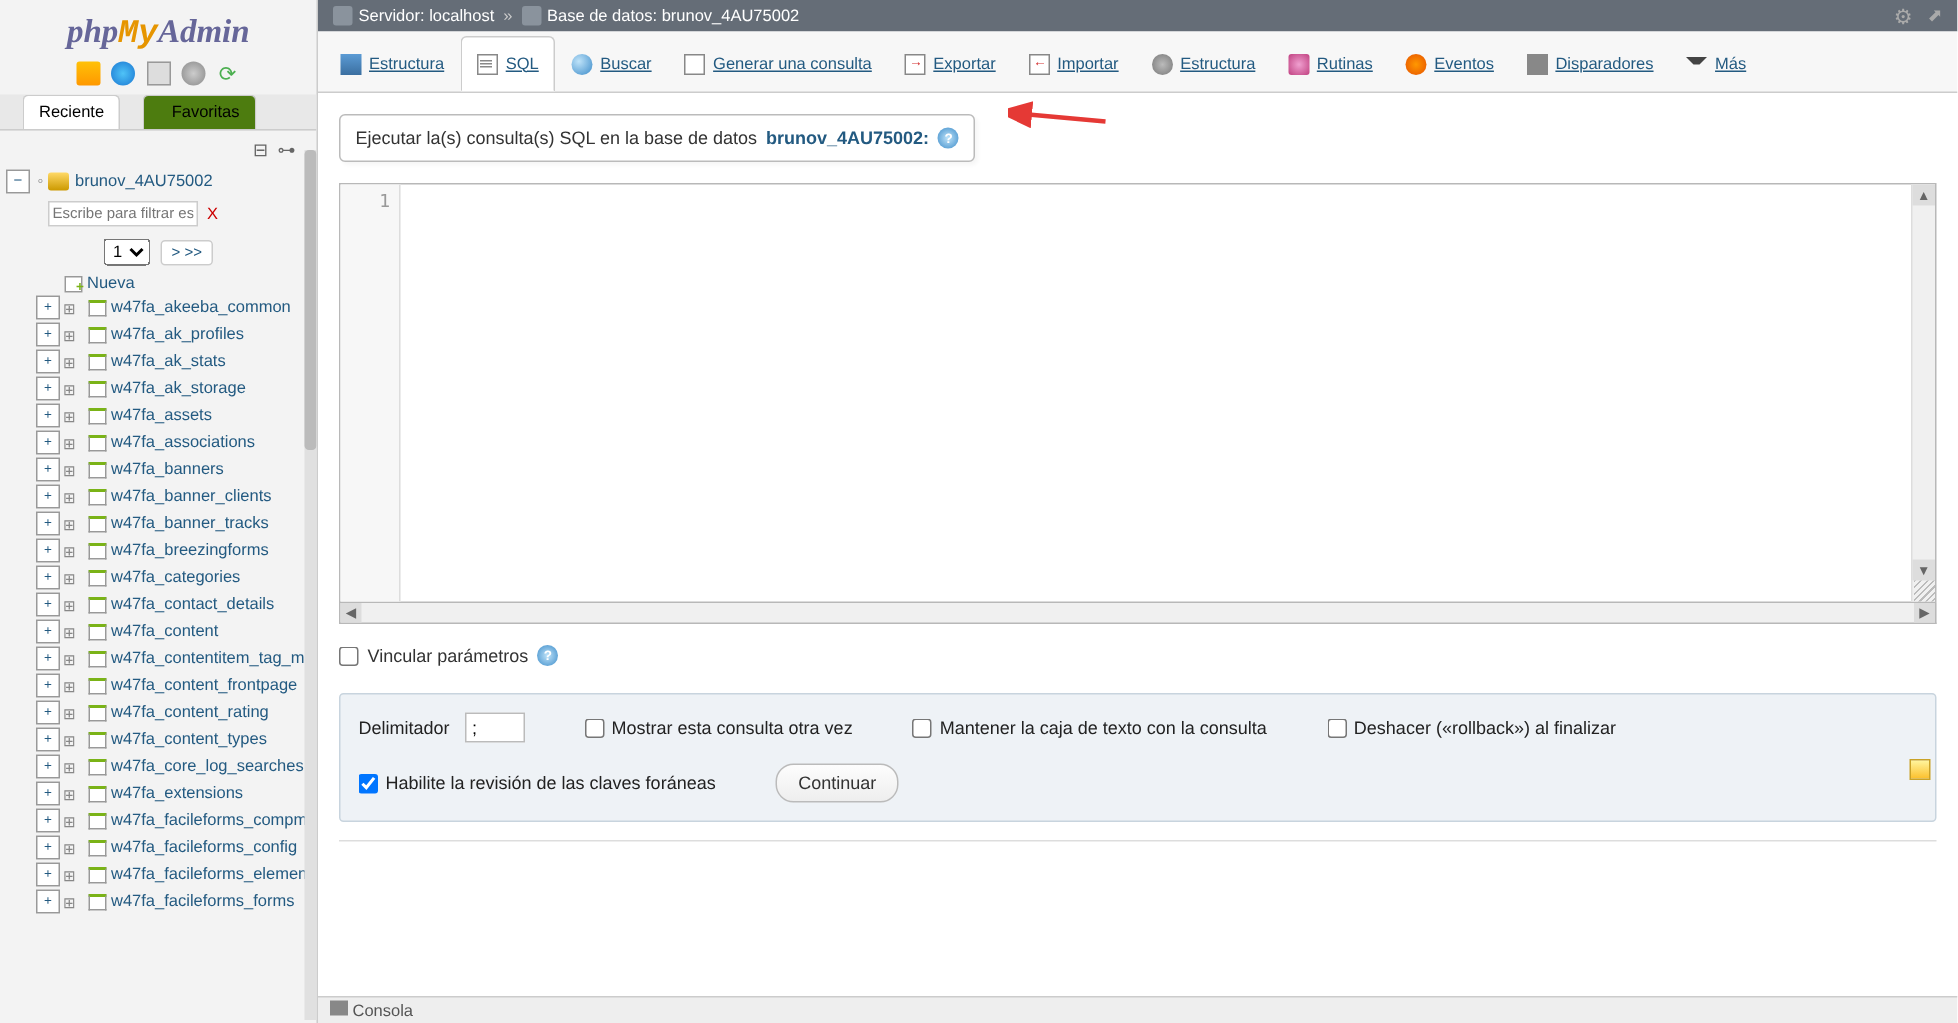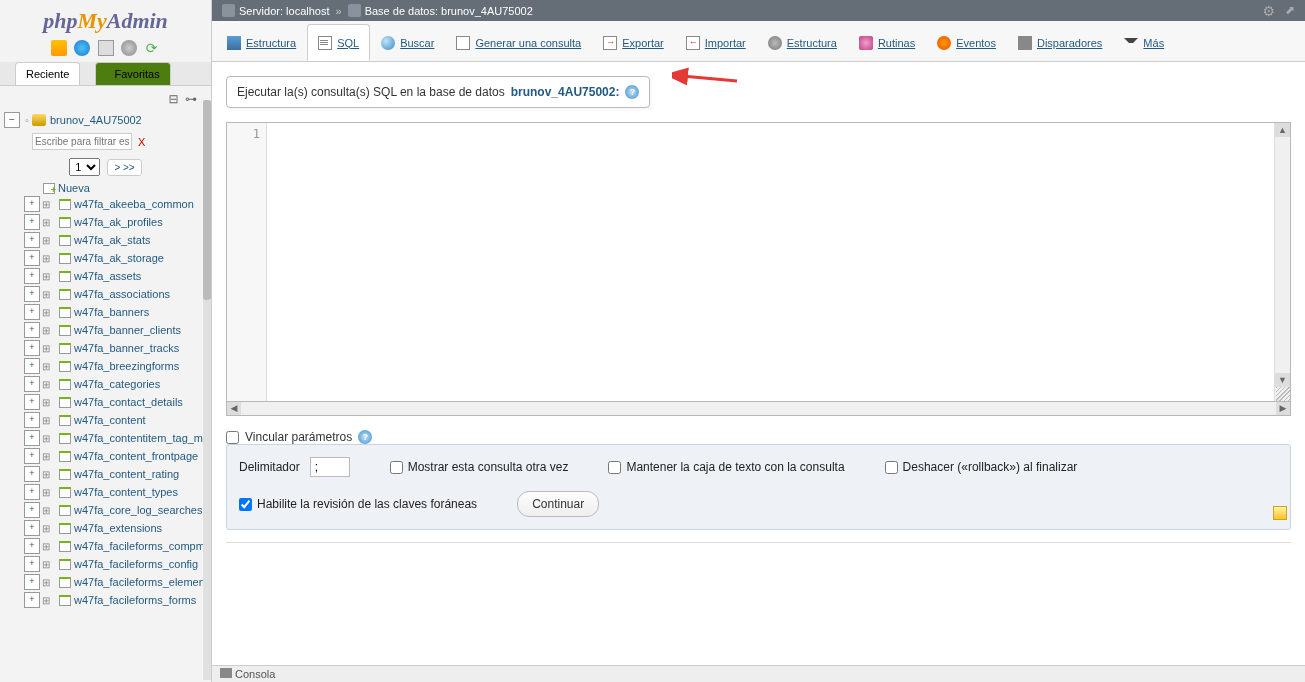--- a/index.html
+++ b/index.html
@@ -2,21 +2,21 @@
 <html><head>
 <meta charset="utf-8">
 <style>
 * { box-sizing: border-box; margin: 0; padding: 0; }
 body { font-family: sans-serif; font-size: 11px; background: #fff; overflow: hidden; width: 1305px; height: 682px; position: relative; }
 
 
 .left-panel { position: absolute; left: 0; top: 0; width: 212px; height: 682px; background: #f3f3f3; border-right: 1px solid #ccc; overflow: hidden; }
 .logo { text-align: center; padding: 8px 0 4px; font-size: 22px; font-weight: bold; font-style: italic; font-family: Georgia, serif; }
 .logo .php { color: #666699; }
-.logo .my { color: #e69500; }
+.logo .my { color: #e69500; font-family: Liberation Mono, monospace; }
 .logo .admin { color: #666699; }
 .toolbar-icons { text-align: center; padding: 2px 0 6px; }
 .toolbar-icons span { display: inline-block; width: 16px; height: 16px; margin: 0 2px; vertical-align: middle; cursor: pointer; }
 .icon-home { background: linear-gradient(#ffc107, #ff9800); border-radius: 2px; }
 .icon-world { background: radial-gradient(#4fc3f7, #1976d2); border-radius: 50%; }
 .icon-doc { background: #ddd; border: 1px solid #999; }
 .icon-gear { background: radial-gradient(#ccc, #888); border-radius: 50%; }
 .icon-refresh { color: #4caf50; font-size: 14px; line-height: 16px; }
 
 .side-tabs { display: flex; border-bottom: 1px solid #ccc; background: #e8e8e8; }
@@ -98,21 +98,21 @@
 .ed-hscroll { height: 14px; border: 1px solid #b8b8b8; border-top: none; background: #f0f0f0; position: relative; }
 .ed-hscroll .left, .ed-hscroll .right { position: absolute; width: 14px; height: 100%; background: #ddd; text-align: center; font-size: 9px; line-height: 13px; color: #666; }
 .ed-hscroll .left { left: 0; } .ed-hscroll .right { right: 0; }
 
 .btn-row { margin-top: 12px; display: flex; gap: 10px; }
 .btn { border: 1px solid #bbb; background: linear-gradient(#fdfdfd, #eee); border-radius: 12px; padding: 5px 14px; font-size: 12px; color: #333; cursor: pointer; }
 
 .bind-row { margin-top: 14px; display: flex; align-items: center; gap: 6px; font-size: 12px; color: #333; }
 .bind-row input[type=checkbox] { cursor: pointer; }
 
-.options-box { background: #eef2f6; border: 1px solid #c8d4de; border-radius: 3px; padding: 12px; font-size: 12px; color: #222; }
+.options-box { margin-top: 18px; background: #eef2f6; border: 1px solid #c8d4de; border-radius: 3px; padding: 12px; font-size: 12px; color: #222; }
 .opt-line { display: flex; align-items: center; gap: 10px; flex-wrap: wrap; margin-bottom: 14px; }
 .opt-line label { display: flex; align-items: center; gap: 5px; }
 .delim-input { width: 40px; padding: 2px 4px; border: 1px solid #bbb; font-size: 12px; }
 .opt-gap { width: 20px; }
 
 .bottom-line { margin-top: 12px; border-top: 1px solid #ddd; }
 .bookmark-icon { position: absolute; right: 18px; bottom: 64px; width: 14px; height: 14px; background: linear-gradient(#fff59d, #fbc02d); border: 1px solid #c9a227; cursor: pointer; }
 
 .console-bar { position: absolute; left: 212px; bottom: 0; right: 0; background: #eee; border-top: 1px solid #ccc; padding: 2px 8px; font-size: 11px; display: flex; align-items: center; gap: 4px; }
 .console-toggle { color: #555; cursor: pointer; }

